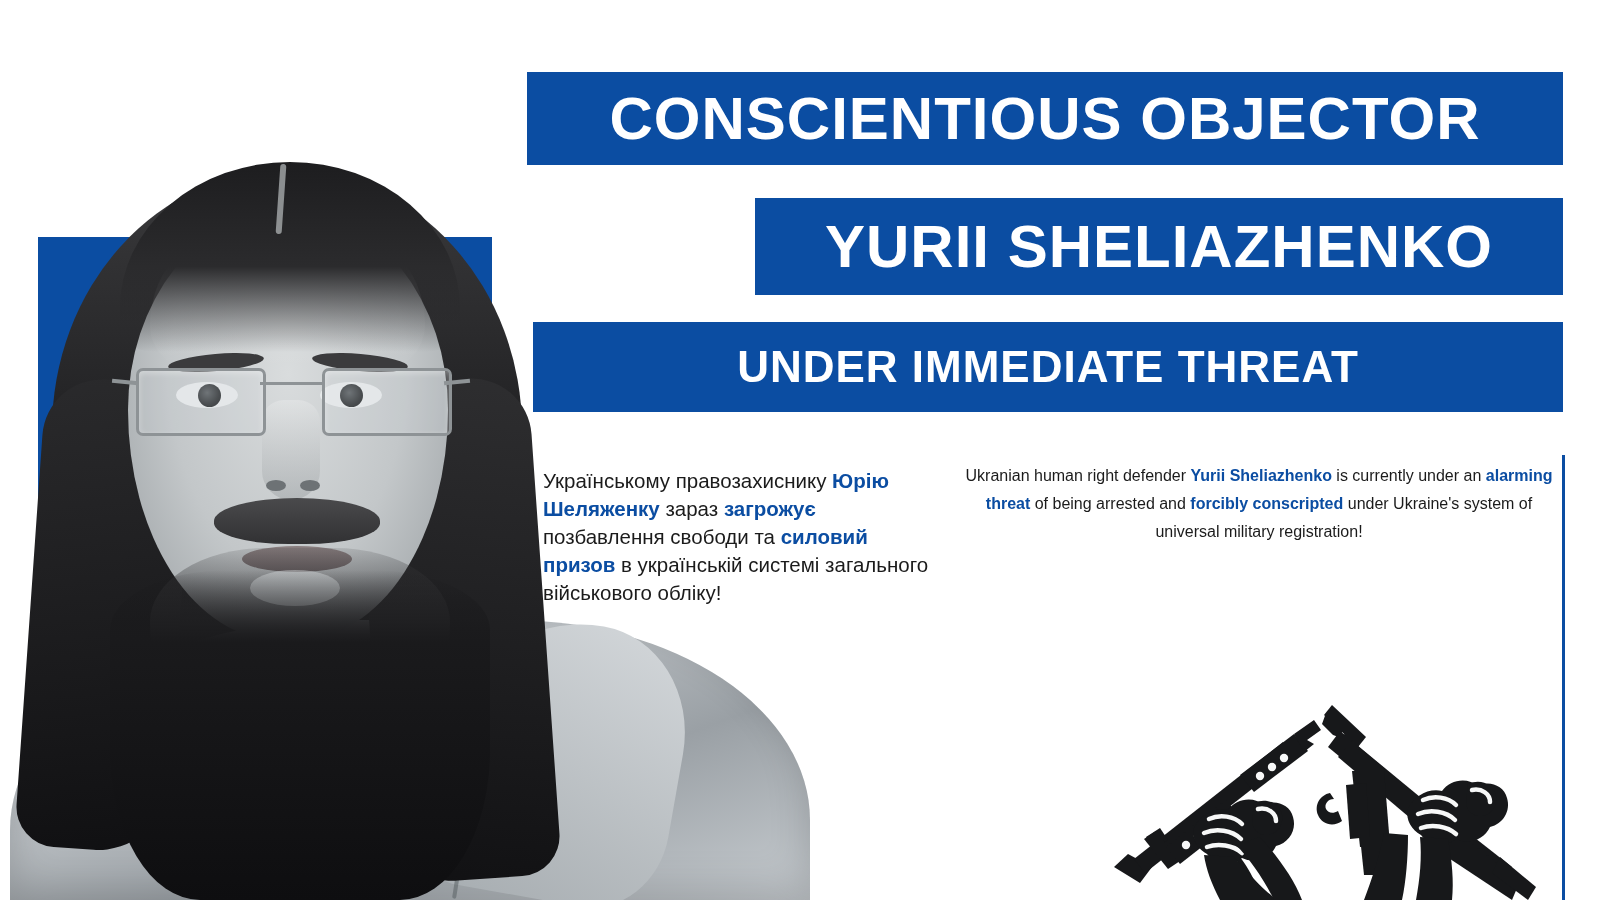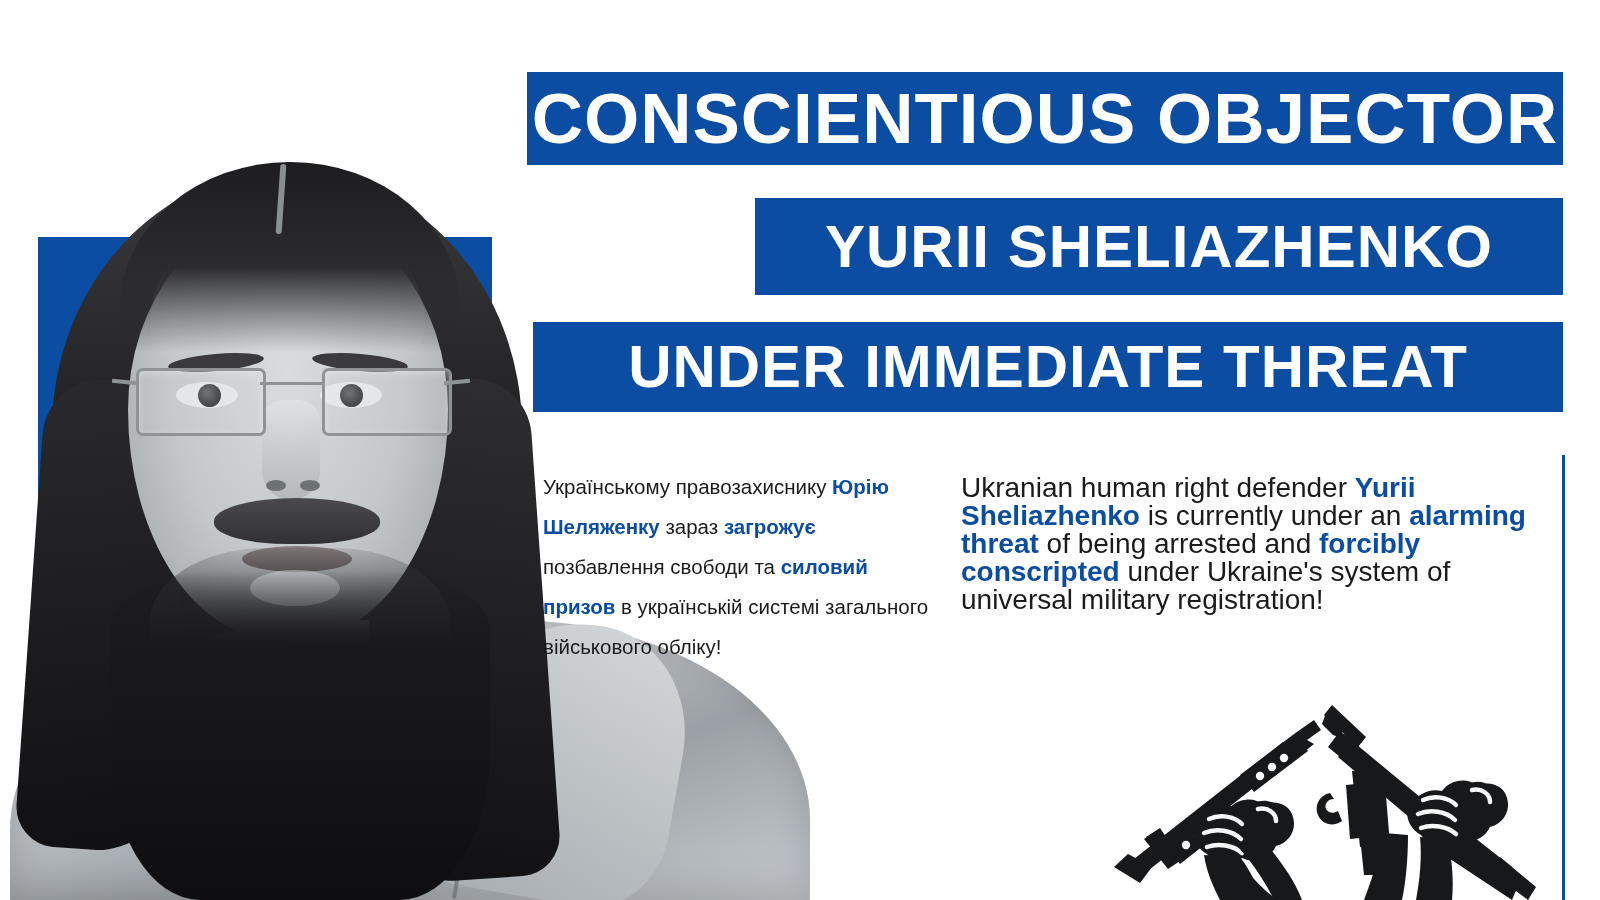--- a/index.html
+++ b/index.html
@@ -231,56 +231,57 @@
   .banner-title {
     font-weight: 700;
     letter-spacing: -0.5px;
     line-height: 1;
   }
   #banner-line1 {
     left: 527px; top: 72px;
     width: 1036px; height: 93px;
     justify-content: center;
   }
-  #banner-line1 .banner-title { font-size: 71px; letter-spacing: 1px; }
+  #banner-line1 .banner-title { font-size: 60px; letter-spacing: 1px; }
   #banner-line2 {
     left: 755px; top: 198px;
     width: 808px; height: 97px;
     justify-content: center;
   }
   #banner-line2 .banner-title { font-size: 60px; letter-spacing: 1px; }
   #banner-line3 {
     left: 533px; top: 322px;
     width: 1030px; height: 90px;
     justify-content: center;
   }
-  #banner-line3 .banner-title { font-size: 60px; letter-spacing: 1px; }
+  #banner-line3 .banner-title { font-size: 44px; letter-spacing: 1px; }
 
   
   #text-row {
     position: absolute;
     left: 527px; top: 440px;
     width: 1030px; height: 150px;
   }
   #para-uk {
     position: absolute;
     left: 16px; top: 6px;
     width: 400px;
     font-size: 20.5px;
-    line-height: 40px;
+    line-height: 28px;
     color: #1b1b1b;
     text-align: left;
   }
   #para-en {
     position: absolute;
     left: 434px; top: 6px;
     width: 596px;
-    font-size: 28px;
+    font-size: 16px;
     line-height: 28px;
     color: #1b1b1b;
+    text-align: center;
   }
   .hl { color: #0B4DA2; font-weight: 700; }
 
   
   #banner-bottom {
     position: absolute;
     left: 612px; top: 625px;
     width: 945px; height: 67px;
     background: #0B4DA2;
     color: #ffffff;

